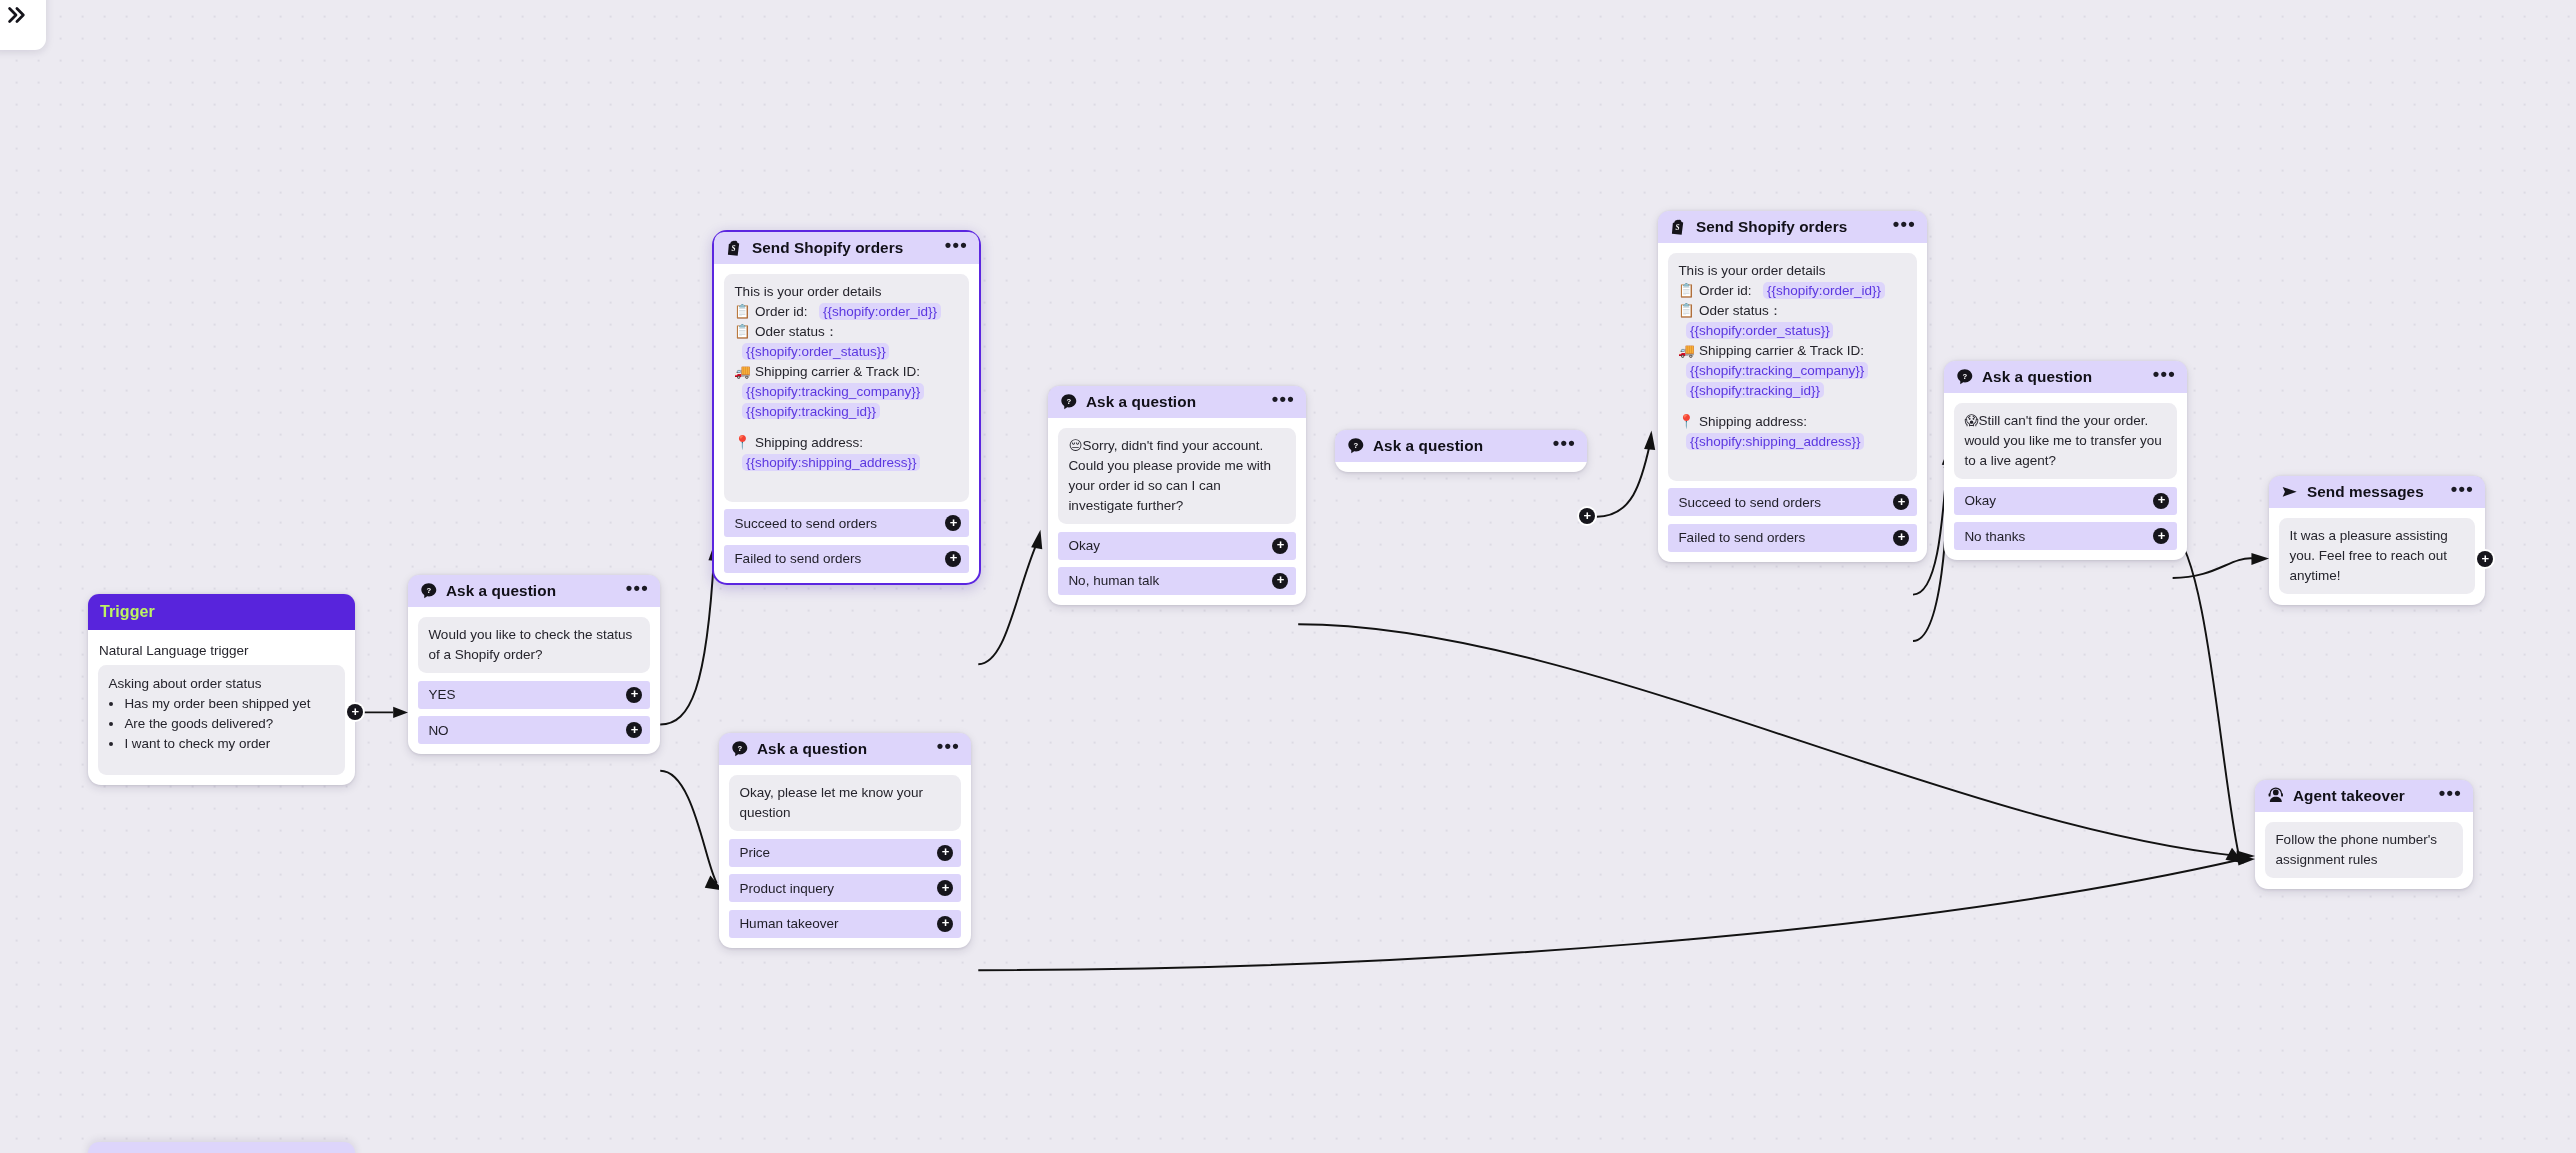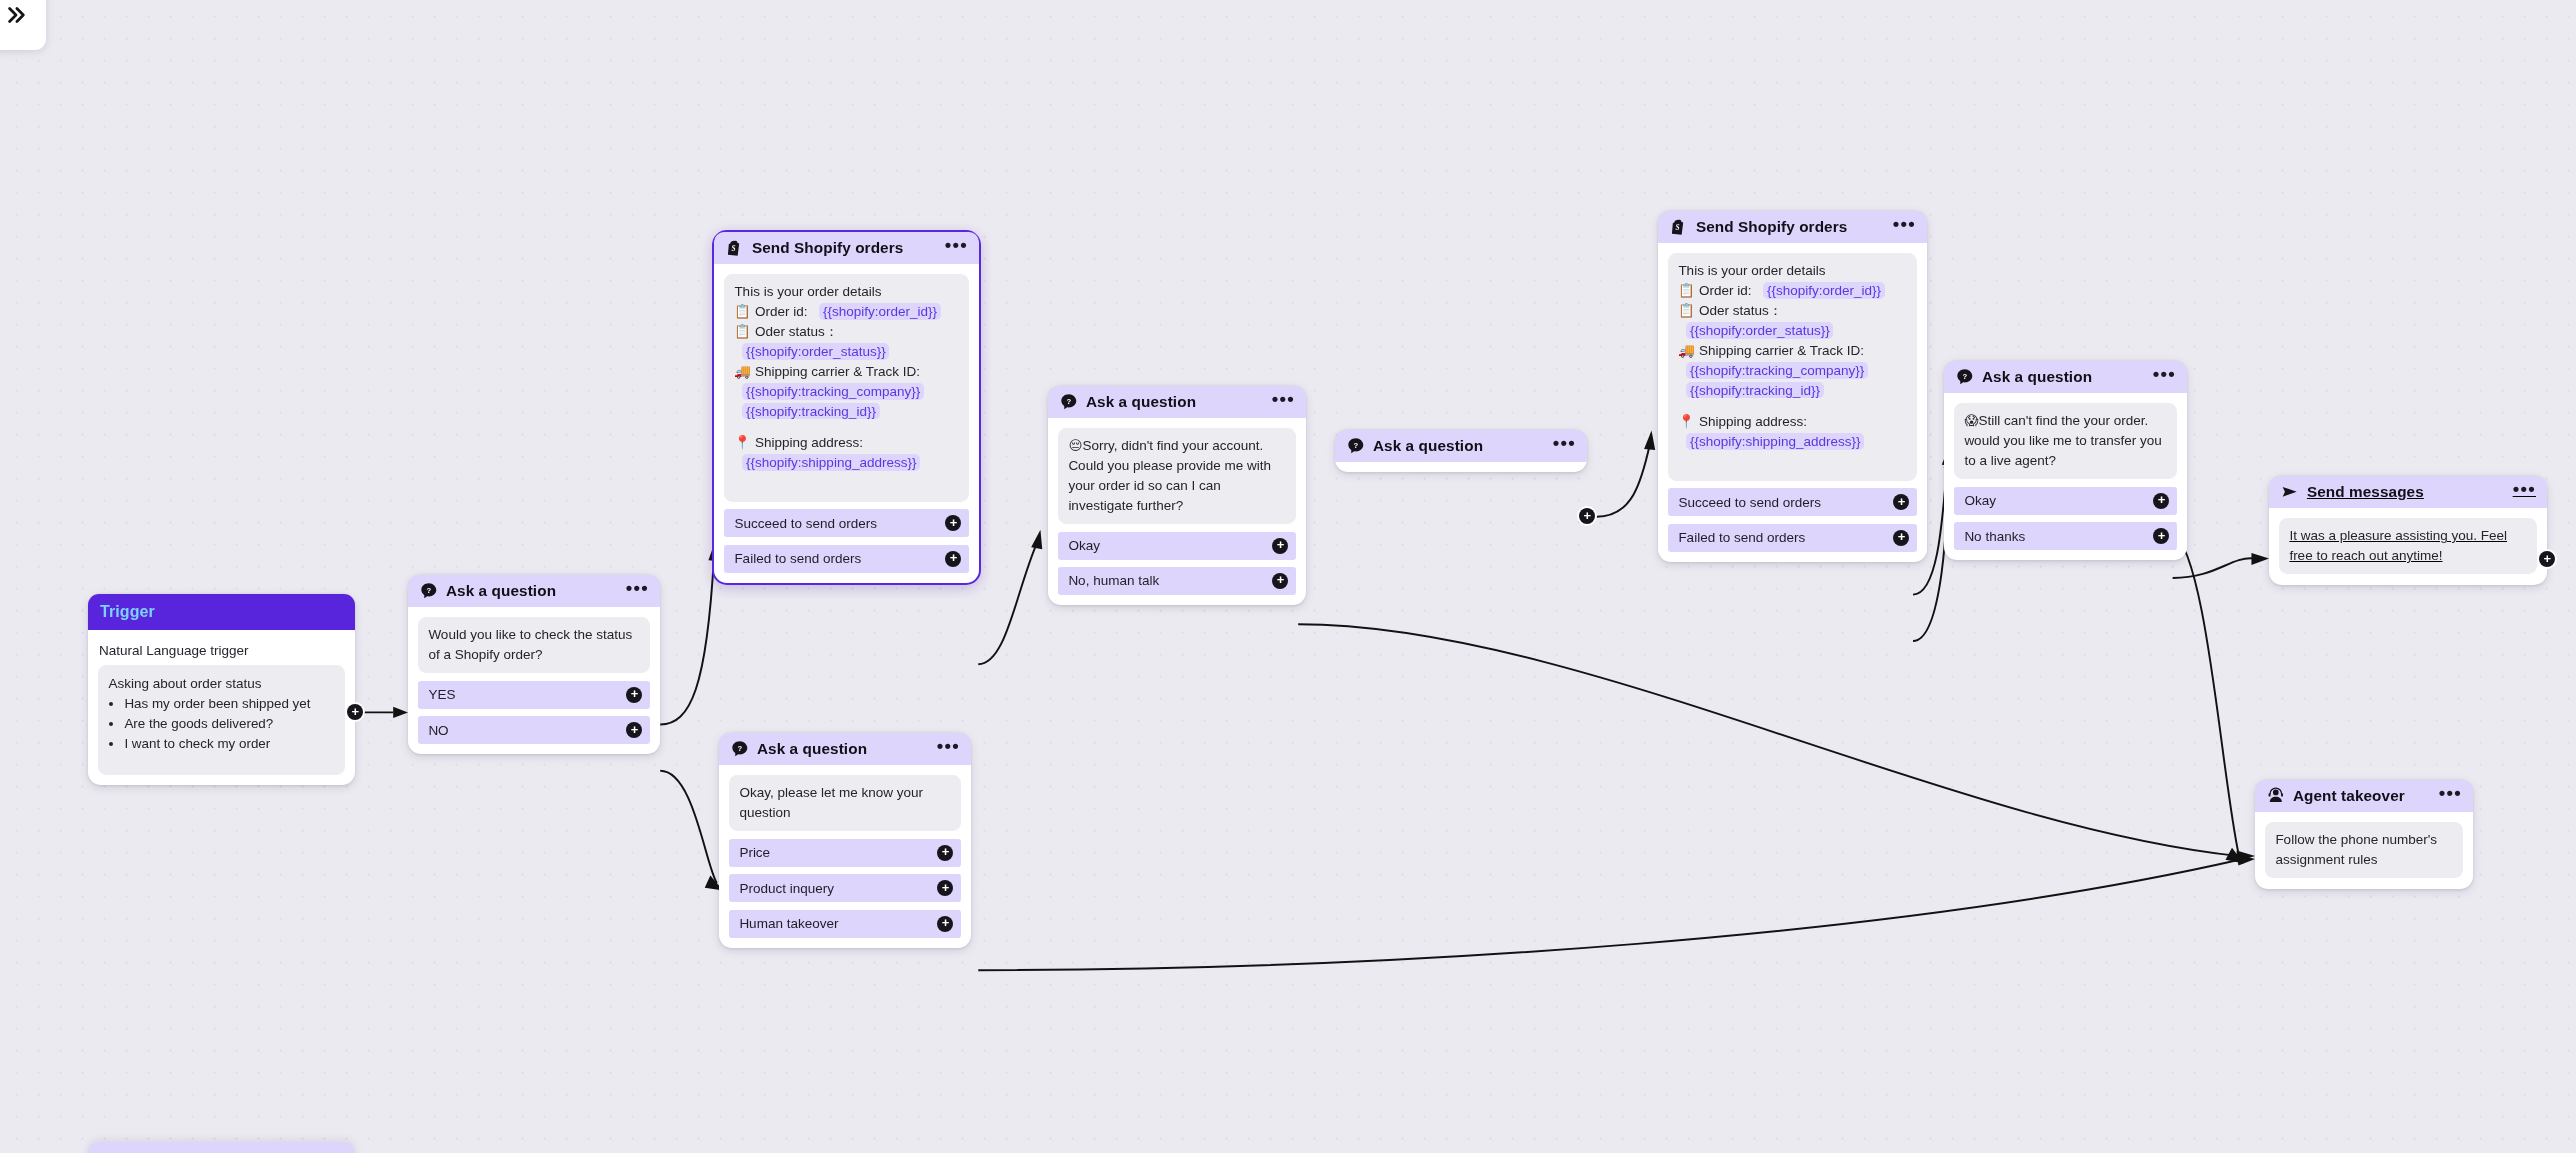--- a/index.html
+++ b/index.html
@@ -43,21 +43,21 @@
     padding: 0 11px 0 12px;
     border-radius: 11px 11px 0 0;
     background: #ddd5fb;
   }
   .node.selected .node-head { border-radius: 10.2px 10.2px 0 0; }
   .node-head.trigger-head { background: #5824dc; border-radius: 11px 11px 0 0; height: 36px; }
   .node-title {
     font-size: 15.3px; font-weight: bold; color: #111018;
     letter-spacing: 0.1px; white-space: nowrap;
   }
-  .trigger-head .node-title { color: #7dd3fc; font-size: 16px; }
+  .trigger-head .node-title { color: #bef264; font-size: 16px; }
   .node-icon { width: 17.6px; height: 17.6px; display: flex; align-items: center; justify-content: center; flex: 0 0 auto; }
   .node-dots {
     margin-left: auto; color: #1b1a24; font-size: 18.5px; line-height: 7.4px;
     letter-spacing: 1.3px; font-weight: bold; padding-bottom: 6.5px; cursor: pointer;
   }
   .node-body { padding: 10.2px 10.2px 0 10.2px; }
   .bubble {
     background: #edecf1; border-radius: 8.3px;
     padding: 8.3px 10.2px;
     font-size: 13.5px; line-height: 1.47; color: #25242c;
@@ -368,21 +368,21 @@
         <span>Okay</span>
         <span class="handle"></span>
       </div>
       <div class="opt">
         <span>No thanks</span>
         <span class="handle"></span>
       </div>
     </div>
   </div>
 
-  <div class="node" style="left:2269px; top:476px; width:278px;text-decoration:underline;">
+  <div class="node" style="left:2269px; top:476px; width:216px;">
     <div class="node-head">
       <span class="node-icon">
         <svg viewBox="0 0 24 24">
             <path d="M2.3 5.4 21.4 12 2.3 18.6l3.1-6.6z" fill="#15141b"></path>
           </svg>
       </span>
       <span class="node-title">Send messages</span>
       <span class="node-dots">•••</span>
     </div>
     <div class="node-body">

